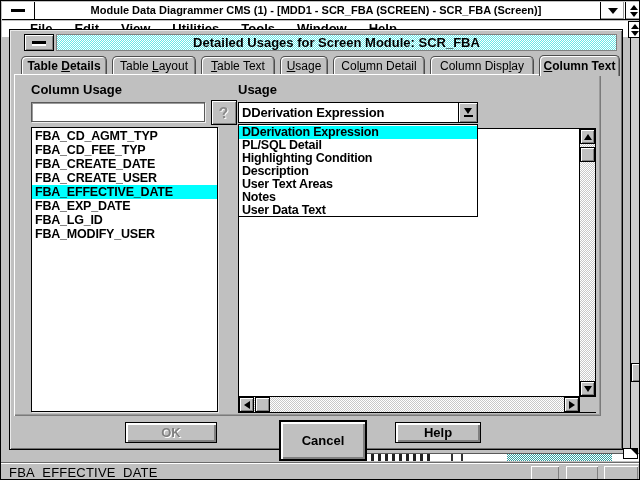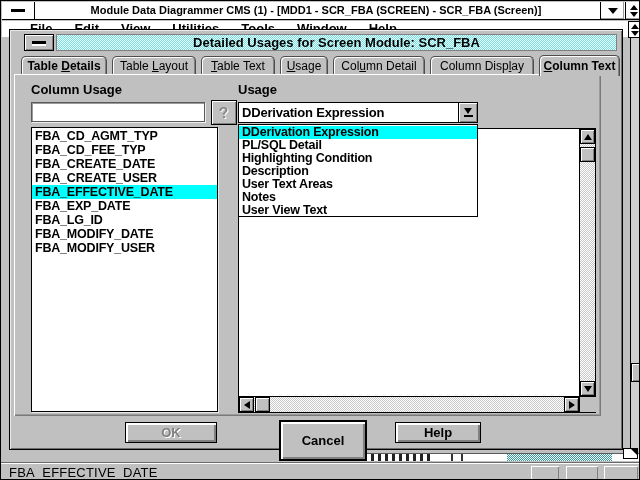--- a/index.html
+++ b/index.html
@@ -161,40 +161,39 @@
         <span class="q-glyph">?</span>
       </div>
       <div class="listbox">
           <div class="list-item">FBA_CD_AGMT_TYP</div>
           <div class="list-item">FBA_CD_FEE_TYP</div>
           <div class="list-item">FBA_CREATE_DATE</div>
           <div class="list-item">FBA_CREATE_USER</div>
           <div class="list-item selected">FBA_EFFECTIVE_DATE</div>
           <div class="list-item">FBA_EXP_DATE</div>
           <div class="list-item">FBA_LG_ID</div>
-          <div class="list-item">FBA_MODIFY_DATE</div>
           <div class="list-item">FBA_MODIFY_USER</div>
         </div>
 
       <div class="grp-label lbl-type">Usage</div>
       <div class="combo">
         <div class="combo-value">DDerivation Expression</div>
         <div class="combo-btn">
           <div class="arr d"></div>
           <div class="under-bar"></div>
         </div>
       </div>
       <div class="dropdown">
           <div class="dd-item selected">DDerivation Expression</div>
           <div class="dd-item">PL/SQL Detail</div>
           <div class="dd-item">Highlighting Condition</div>
           <div class="dd-item">Description</div>
           <div class="dd-item">User Text Areas</div>
           <div class="dd-item">Notes</div>
-          <div class="dd-item">User View Text</div>
+          <div class="dd-item">User Data Text</div>
         </div>
 
       <div class="textgroup">
         <div class="ta-white"></div>
         <div class="vsb">
           <div class="sb-btn" style="left:0;top:0;">
             <div class="arr u"></div>
           </div>
           <div class="sb-thumb" style="left:0;top:18px;"></div>
           <div class="sb-btn" style="left:0;bottom:0;">

